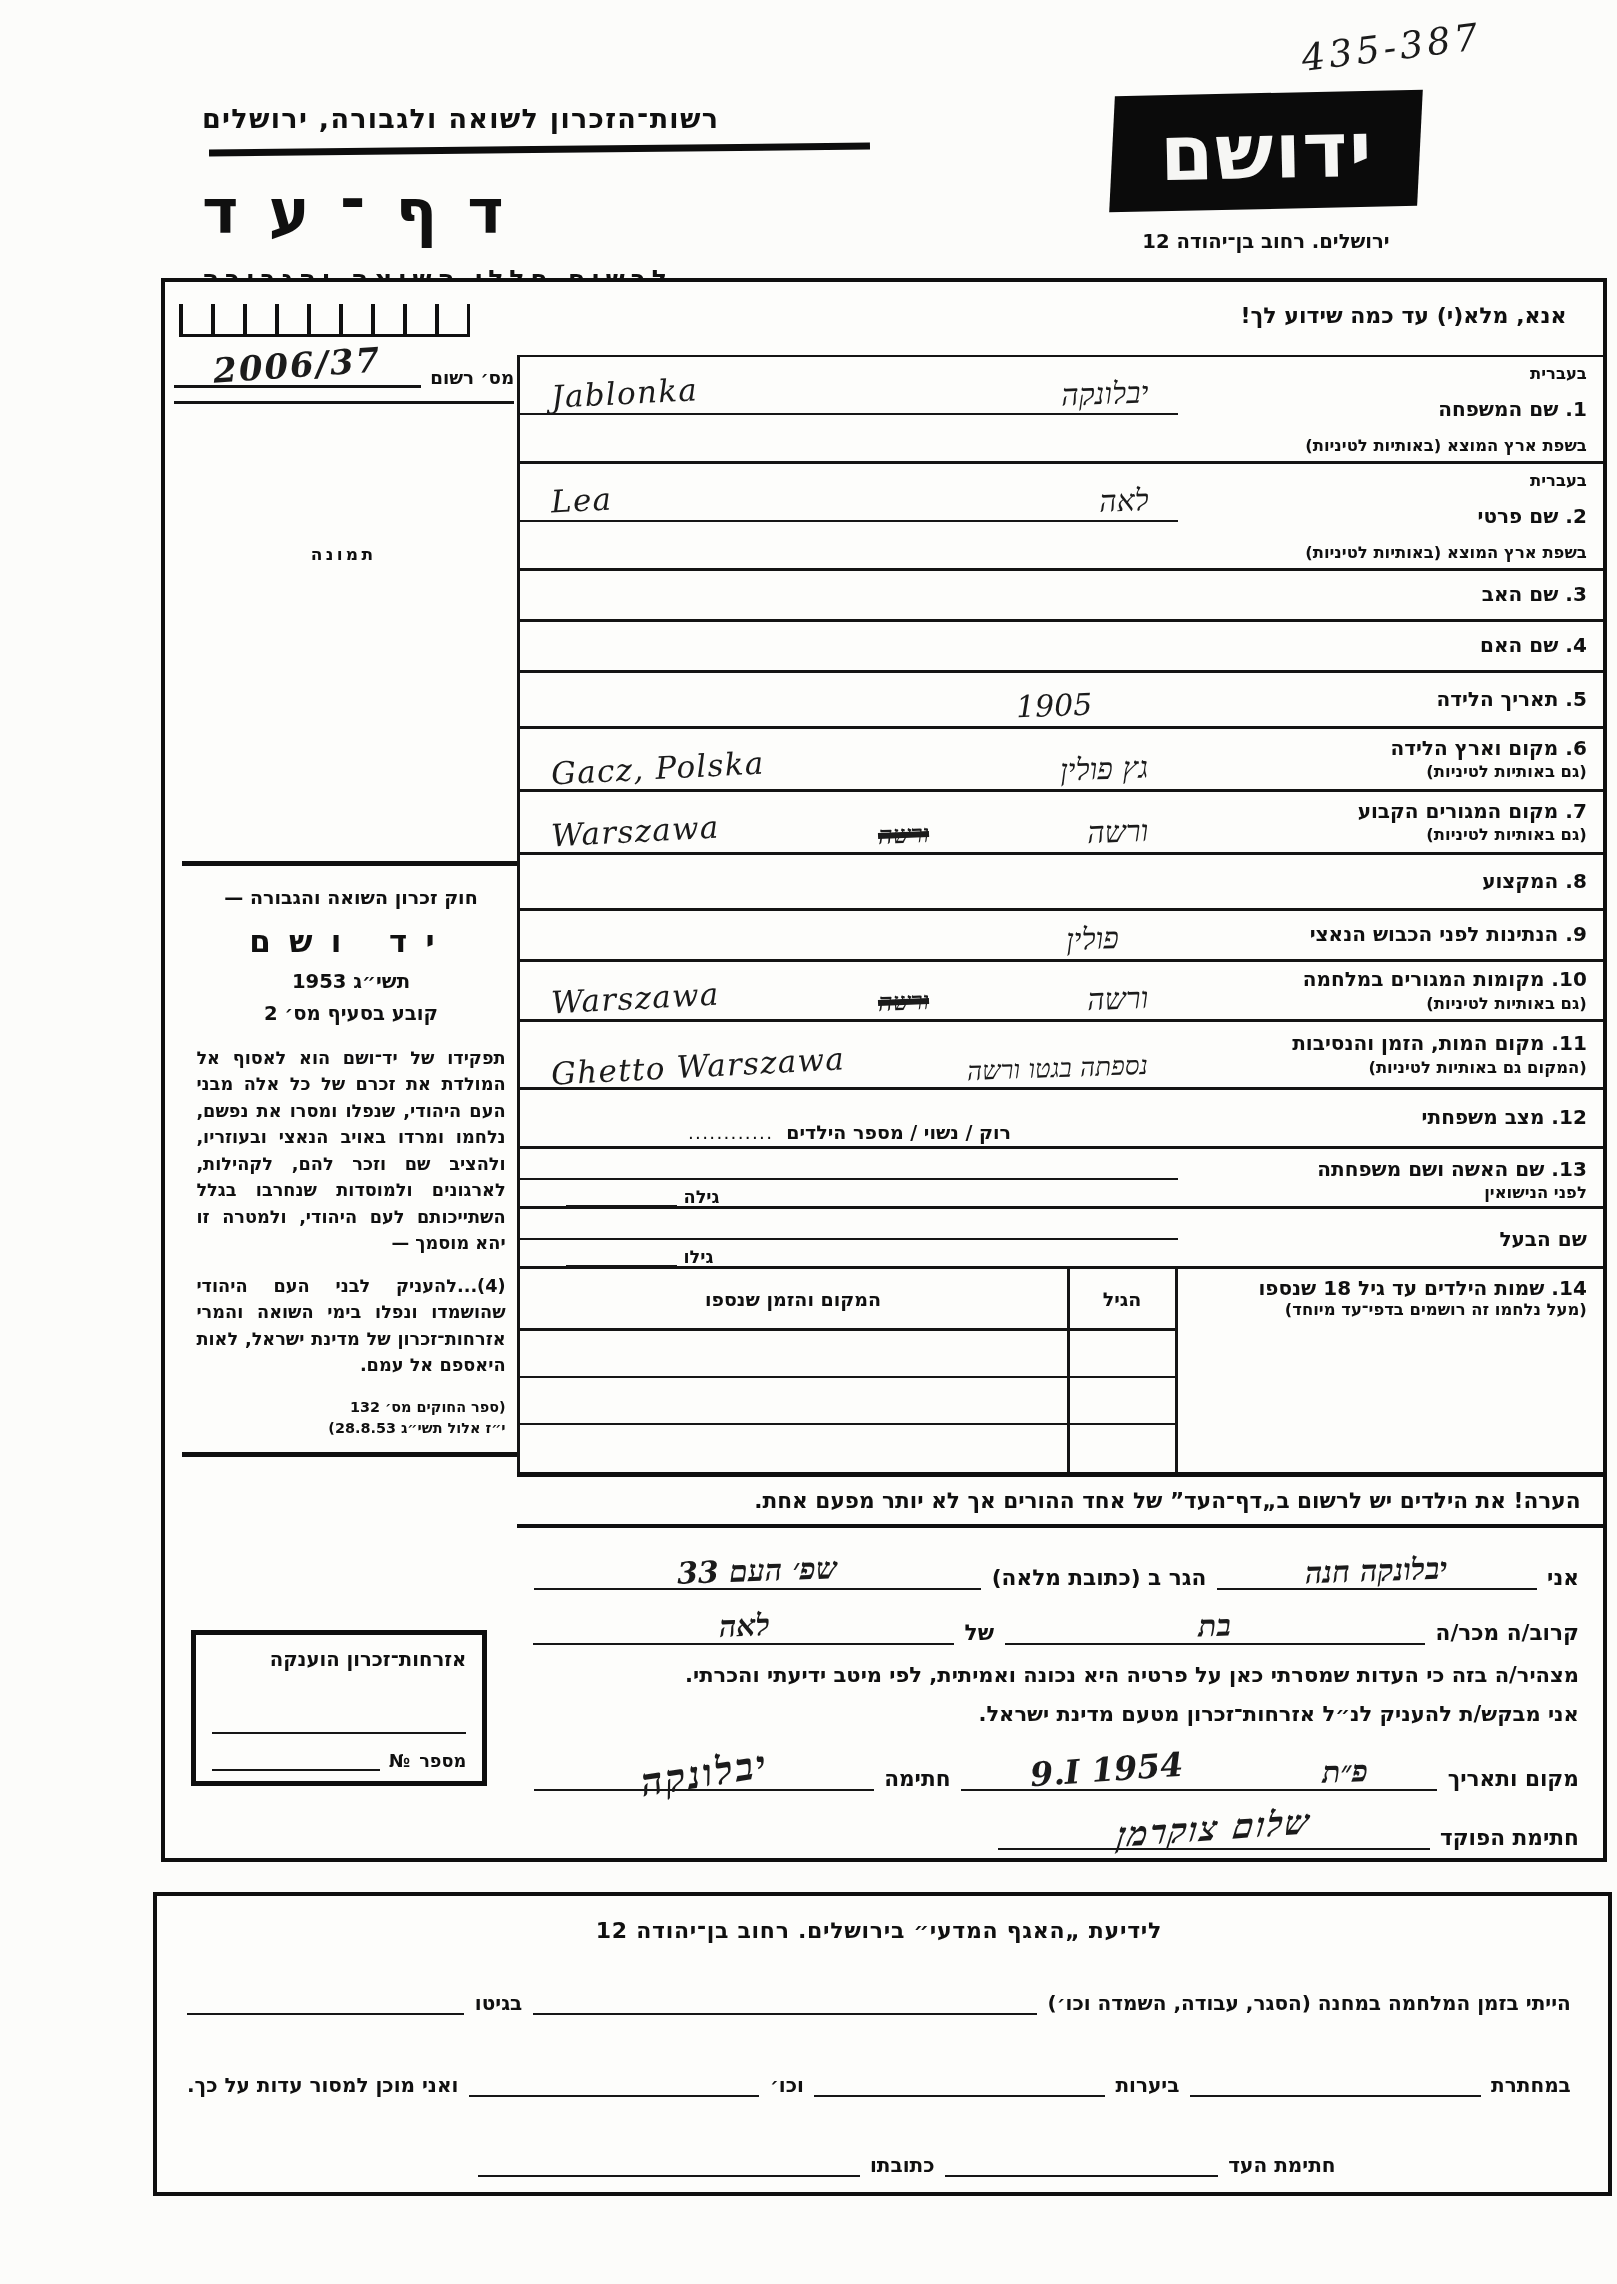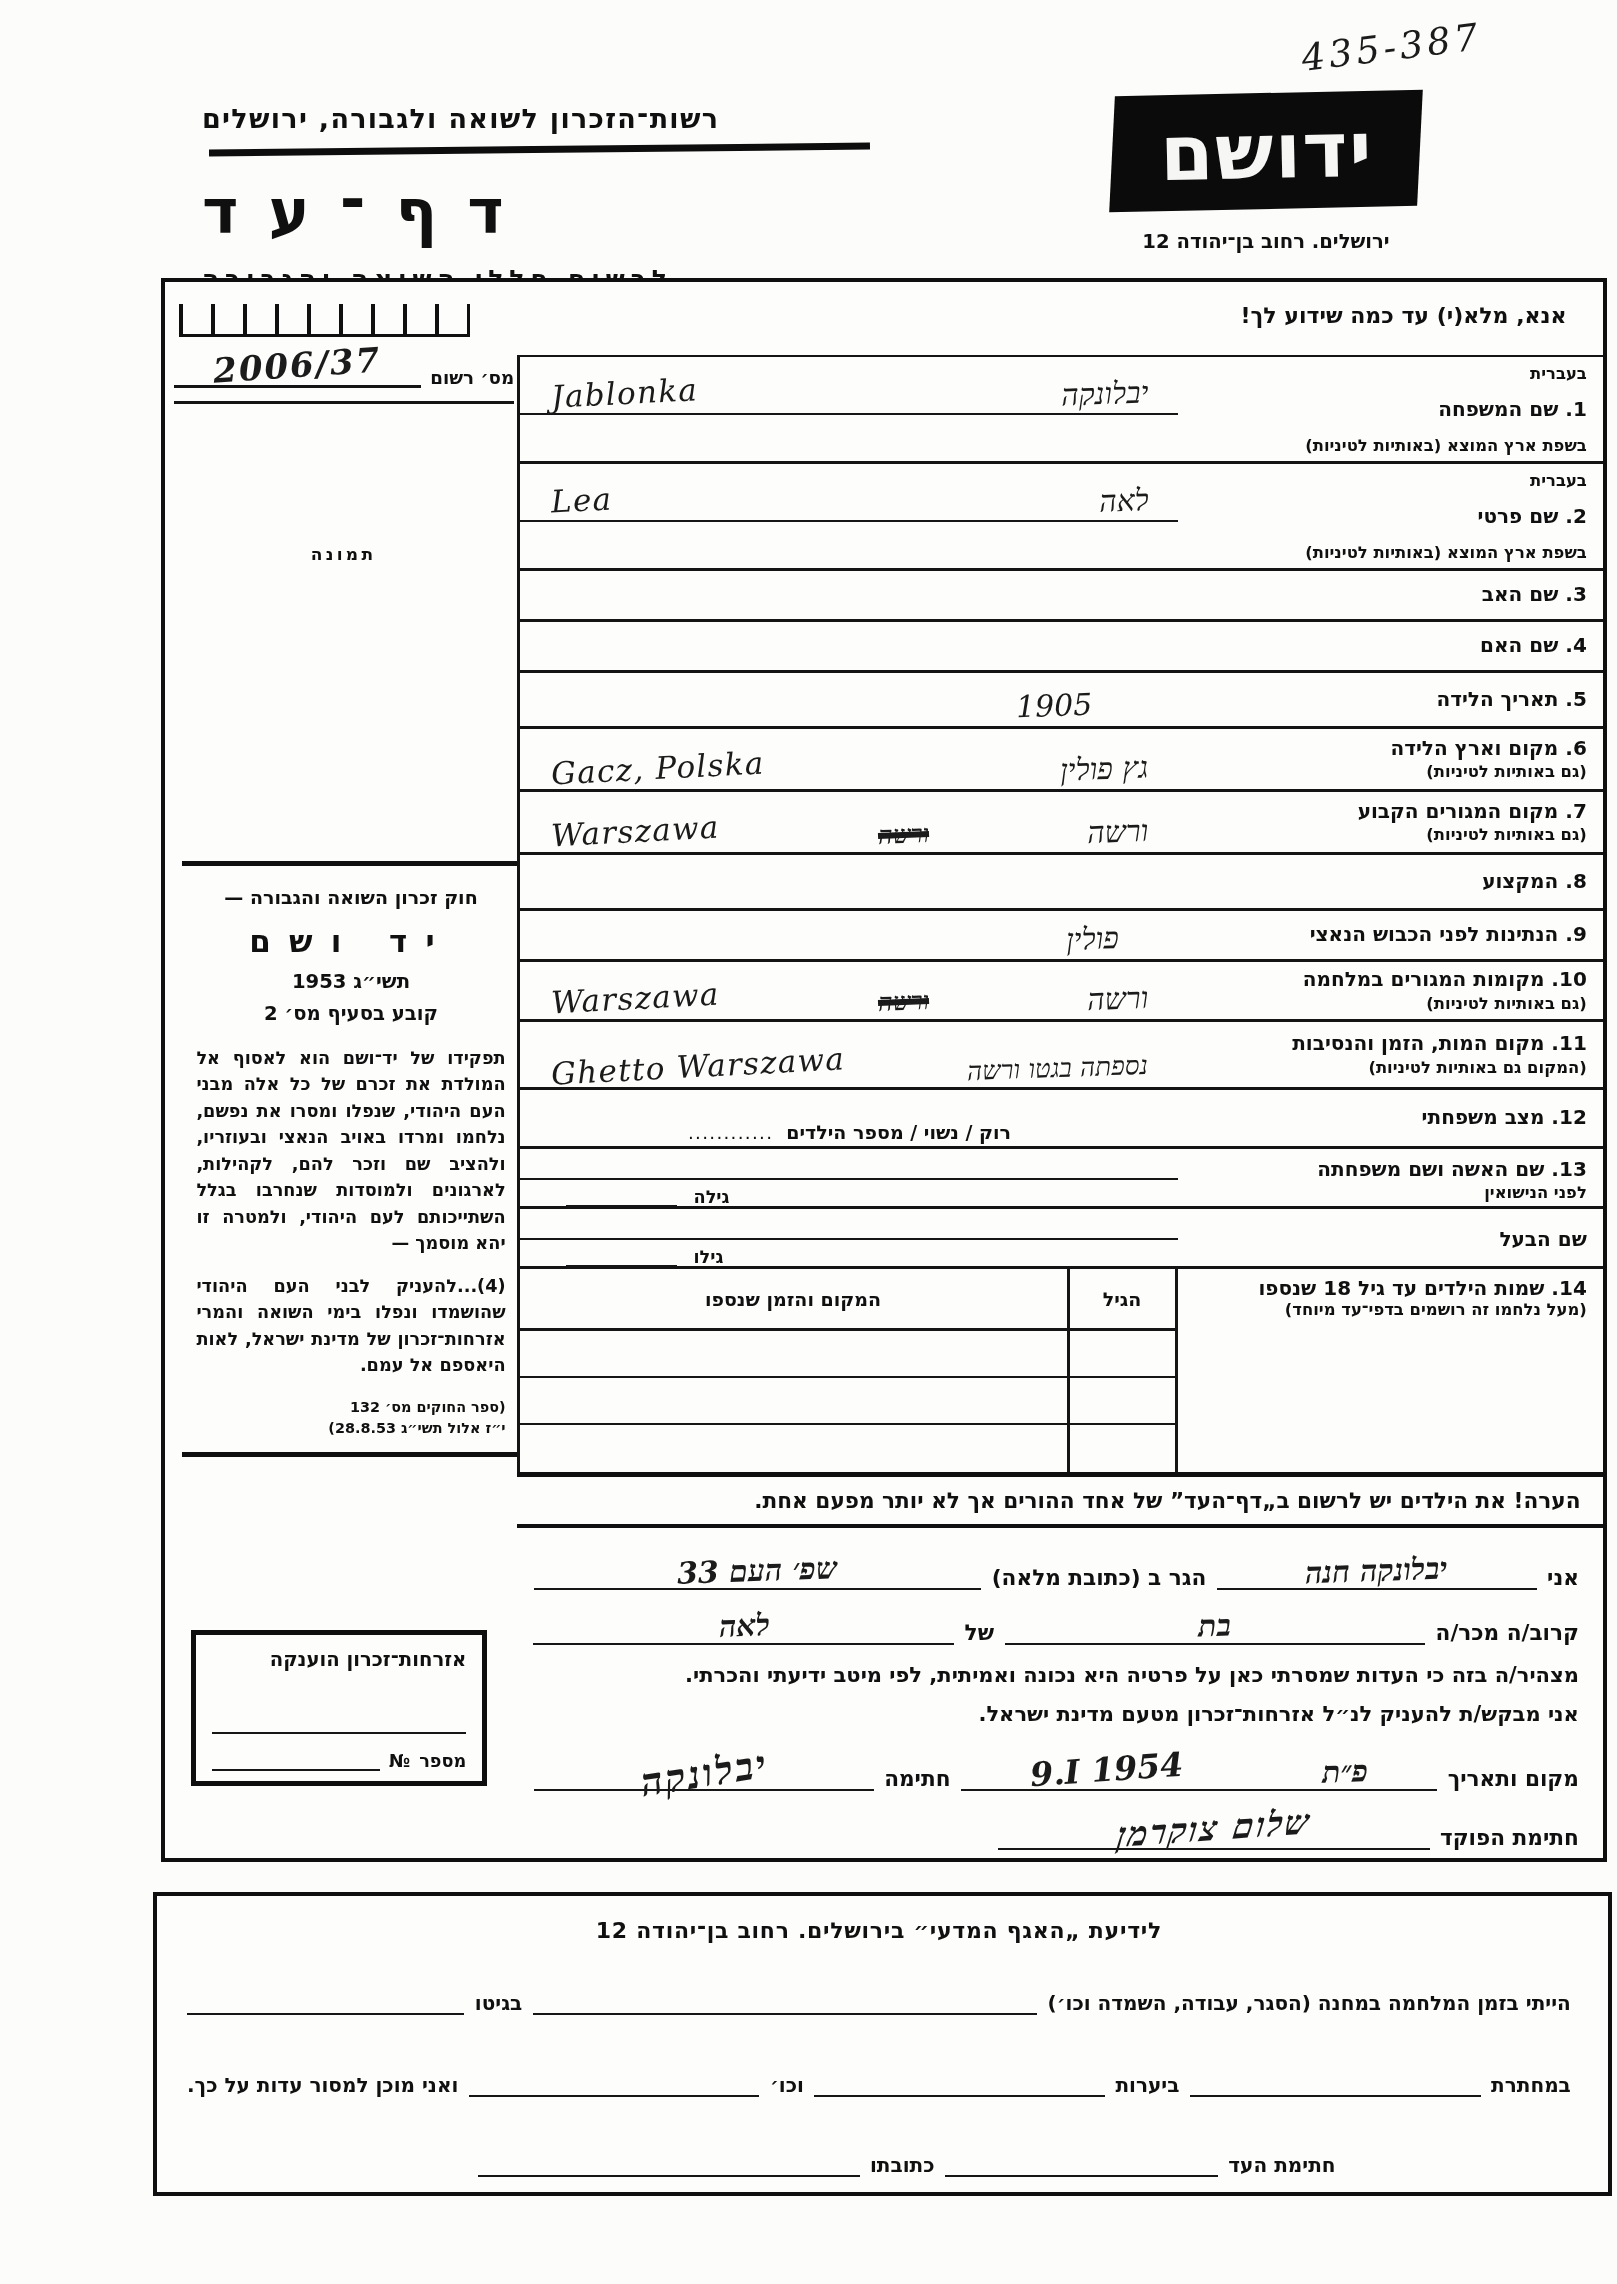--- a/index.html
+++ b/index.html
@@ -39,21 +39,21 @@
       padding:0 29px 2.6px 31px;min-height:37px;}
   .wl.mid{border-bottom:2.6px solid #161616;}
   .wl.blank{min-height:43px;}
   .wl.start{justify-content:flex-start;}
   .hw-he{font-size:30px;transform:rotate(-2deg);}
   .hw-lat{font-size:31px;transform:rotate(-3deg);letter-spacing:1.3px;}
   .hw-sm{font-size:26px;}
   .struck{text-decoration:line-through;text-decoration-thickness:5.9px;font-size:25px;transform:rotate(-2deg);}
   .f12txt{font-size:19px;font-weight:bold;}
   .dots{font-size:18.3px;letter-spacing:1.3px;}
-  .agerow{display:flex;justify-content:flex-end;align-items:flex-end;gap:17px;
+  .agerow{display:flex;justify-content:flex-end;align-items:flex-end;gap:7px;
           padding:0 0 3.9px 46px;height:27.5px;font-size:17.7px;font-weight:bold;}
   .ageln{width:111px;border-bottom:2.6px solid #161616;}
   
   .t14{display:grid;grid-template-columns:425px 111px 1fr;grid-template-rows:62px 47px 47px 47px;}
   .t14 .lblcell{grid-column:1;grid-row:1/5;padding:6.5px 15.7px 0 3.9px;text-align:right;}
   .agecol{border-left:3.3px solid #151515;border-right:3.3px solid #151515;}
   .thead{display:flex;align-items:center;justify-content:center;font-size:19px;font-weight:bold;
          border-bottom:3.3px solid #151515;}
   .tcell{border-bottom:2.6px solid #161616;}
   .tcell.last{border-bottom:none;}

